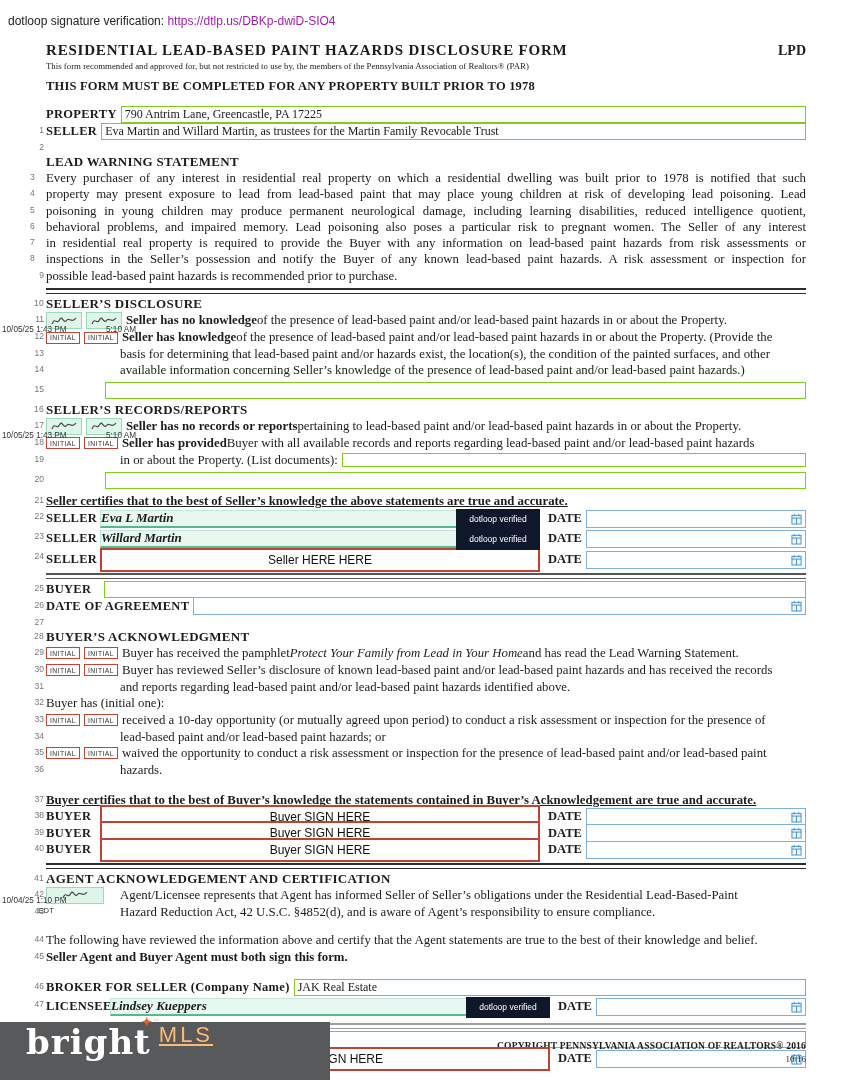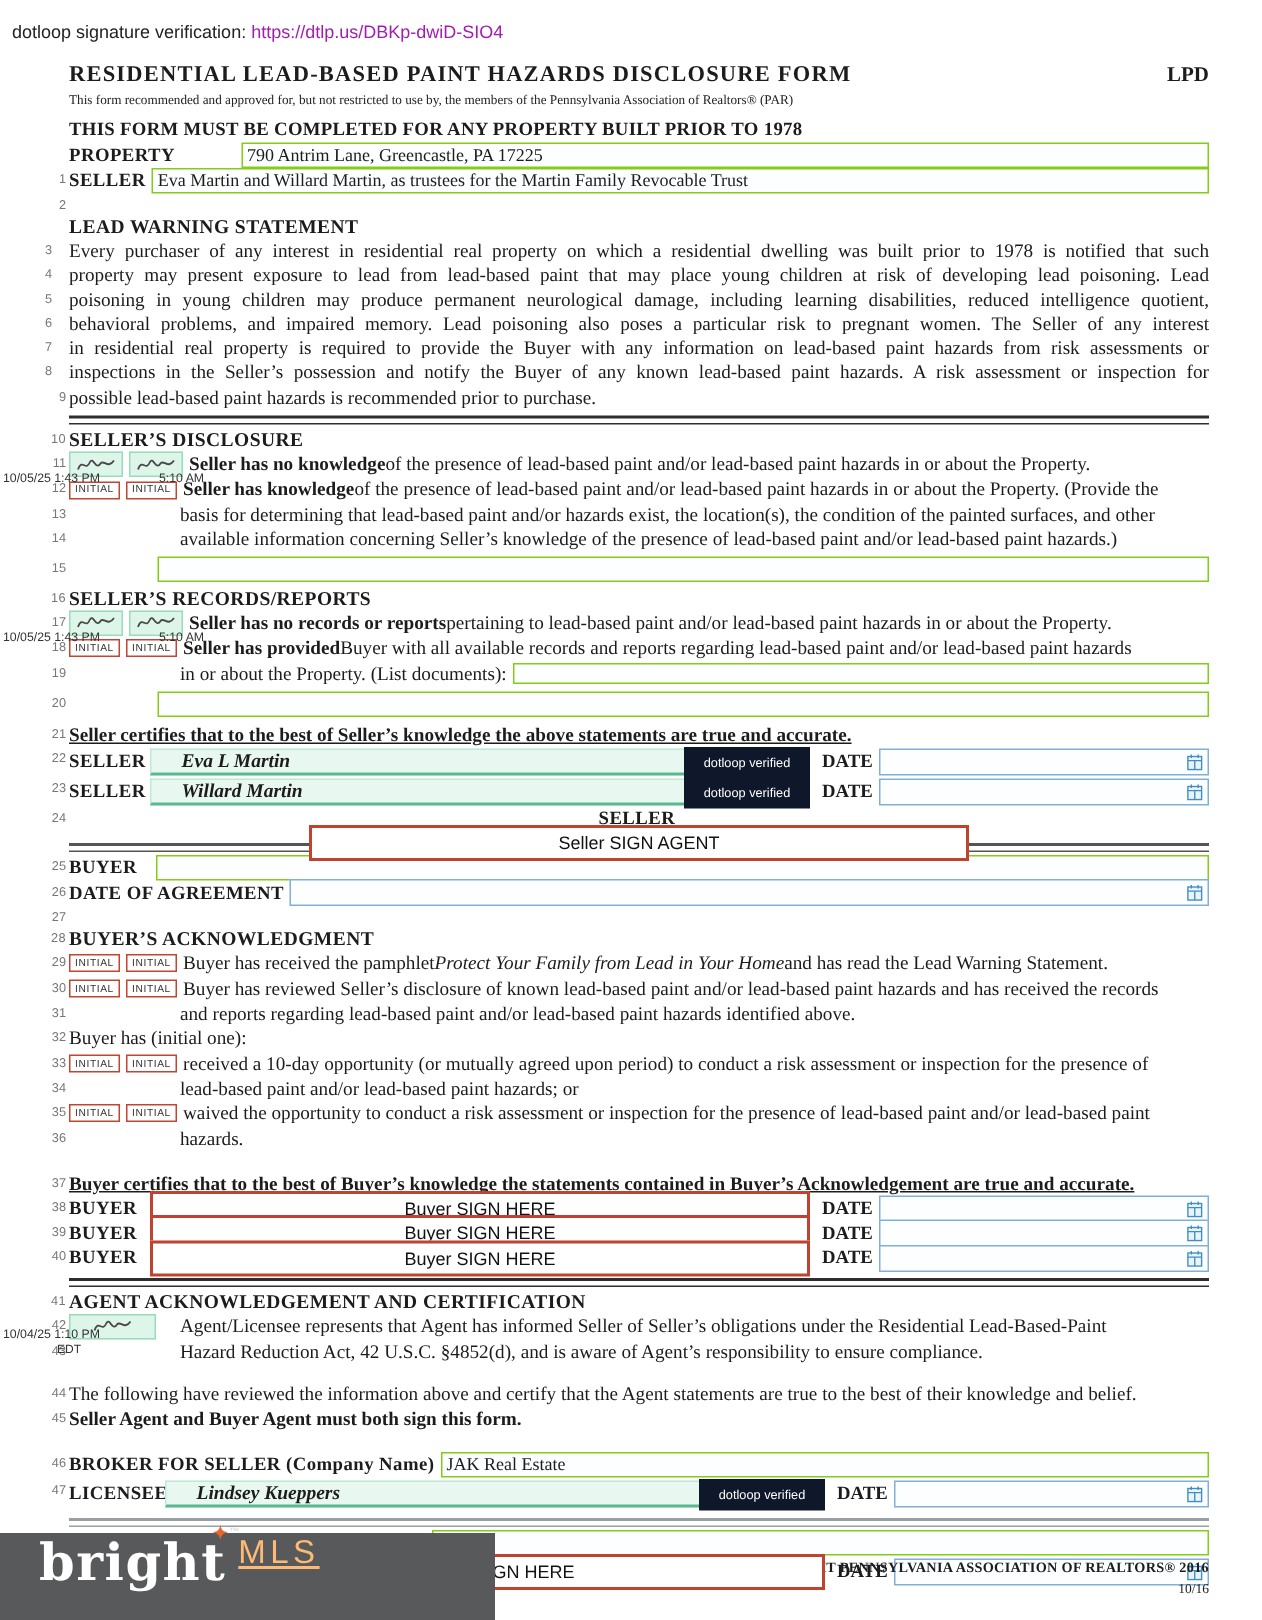--- a/index.html
+++ b/index.html
@@ -35,21 +35,21 @@
             margin-right:4px;flex:none;}
   .stamp{position:absolute;font:8.2px "Liberation Sans",sans-serif;color:#333;white-space:nowrap;z-index:3;}
   .s-a{left:-44px;top:13px;}  .s-b{left:60px;top:13px;}
   .s-c{left:-44px;top:9px;}   .s-d{left:-8px;top:19px;font-size:8px;}
   .b{font-weight:bold;} .i{font-style:italic;}
   .certify{font-weight:bold;font-size:12.8px;text-decoration:underline;white-space:nowrap;}
   .sigrow{position:relative;display:flex;align-items:center;height:20px;}
   .lab54{width:54px;} .lab64{width:64px;}
   .sigfield{position:relative;width:440px;height:18px;background:#e8f8f0;border:1px solid #bfe9d6;
             border-bottom:2px solid #57b98e;display:flex;align-items:center;flex:none;box-sizing:border-box;}
-  .sig{font-style:italic;font-weight:bold;font-size:13px;padding-left:20px;font-family:"Liberation Serif",serif;}
+  .sig{font-style:italic;font-weight:bold;font-size:13px;padding-left:0;font-family:"Liberation Serif",serif;}
   .badge{position:absolute;right:-1px;top:-2px;height:21px;width:84px;background:#0f172a;color:#fff;
          font:8.5px "Liberation Sans",sans-serif;display:flex;align-items:center;justify-content:center;z-index:2;}
   .datelab{font-weight:bold;font-size:12.5px;margin-left:8px;white-space:nowrap;}
   .datefield{flex:1;margin-left:4px;height:16px;border:1px solid #7fb0d8;background:#fdfeff;position:relative;}
   .cal{position:absolute;right:3px;top:2px;cursor:pointer;}
   .signhere{width:440px;height:24px;border:2px solid #c0432f;background:#fff;display:flex;align-items:center;
             justify-content:center;font:12px "Liberation Sans",sans-serif;color:#111;flex:none;
             box-sizing:border-box;margin:-3px 0;z-index:1;}
   .logo{position:absolute;left:0;bottom:0;width:330px;height:58px;background:#58595b;display:flex;
         align-items:flex-start;padding-left:26px;box-sizing:border-box;z-index:5;}
@@ -73,21 +73,21 @@
 
   <div class="doc">
 
     <div class="trow">
       <span class="ttl">RESIDENTIAL LEAD-BASED PAINT HAZARDS DISCLOSURE FORM</span>
       <span class="code">LPD</span>
     </div>
     <div class="sub">This form recommended and approved for, but not restricted to use by, the members of the Pennsylvania Association of Realtors® (PAR)</div>
     <div class="notice">THIS FORM MUST BE COMPLETED FOR ANY PROPERTY BUILT PRIOR TO 1978</div>
 
-    <div class="row" style="margin-top:1px;gap:40px;">
+    <div class="row" style="margin-top:12px;">
       <span class="lab">PROPERTY</span>
       <div class="input grow">790 Antrim Lane, Greencastle, PA 17225</div>
     </div>
     <div class="row">
       <span class="num">1</span>
       <span class="lab">SELLER</span>
       <div class="input grow">Eva Martin and Willard Martin, as trustees for the Martin Family Revocable Trust</div>
     </div>
     <div class="spacer">
         <span class="num">2</span>
@@ -202,24 +202,24 @@
       <div class="datefield">
         <svg class="cal" width="11" height="12" viewBox="0 0 12 13">
             <rect x="1" y="2.5" width="10" height="9.5" fill="#eaf4fc" stroke="#3f8fc4"></rect>
             <line x1="1" y1="5.5" x2="11" y2="5.5" stroke="#3f8fc4"></line>
             <line x1="3.5" y1="1" x2="3.5" y2="3.5" stroke="#3f8fc4"></line>
             <line x1="8.5" y1="1" x2="8.5" y2="3.5" stroke="#3f8fc4"></line>
             <line x1="6" y1="5.5" x2="6" y2="12" stroke="#3f8fc4"></line>
           </svg>
       </div>
     </div>
-    <div class="sigrow" style="height:22px;flex-direction:column;">
+    <div class="sigrow" style="height:22px;">
       <span class="num">24</span>
       <span class="lab lab54">SELLER</span>
-      <div class="signhere">Seller SIGN AGENT</div>
+      <div class="signhere">Seller HERE HERE</div>
       <span class="datelab">DATE</span>
       <div class="datefield">
         <svg class="cal" width="11" height="12" viewBox="0 0 12 13">
             <rect x="1" y="2.5" width="10" height="9.5" fill="#eaf4fc" stroke="#3f8fc4"></rect>
             <line x1="1" y1="5.5" x2="11" y2="5.5" stroke="#3f8fc4"></line>
             <line x1="3.5" y1="1" x2="3.5" y2="3.5" stroke="#3f8fc4"></line>
             <line x1="8.5" y1="1" x2="8.5" y2="3.5" stroke="#3f8fc4"></line>
             <line x1="6" y1="5.5" x2="6" y2="12" stroke="#3f8fc4"></line>
           </svg>
       </div>

